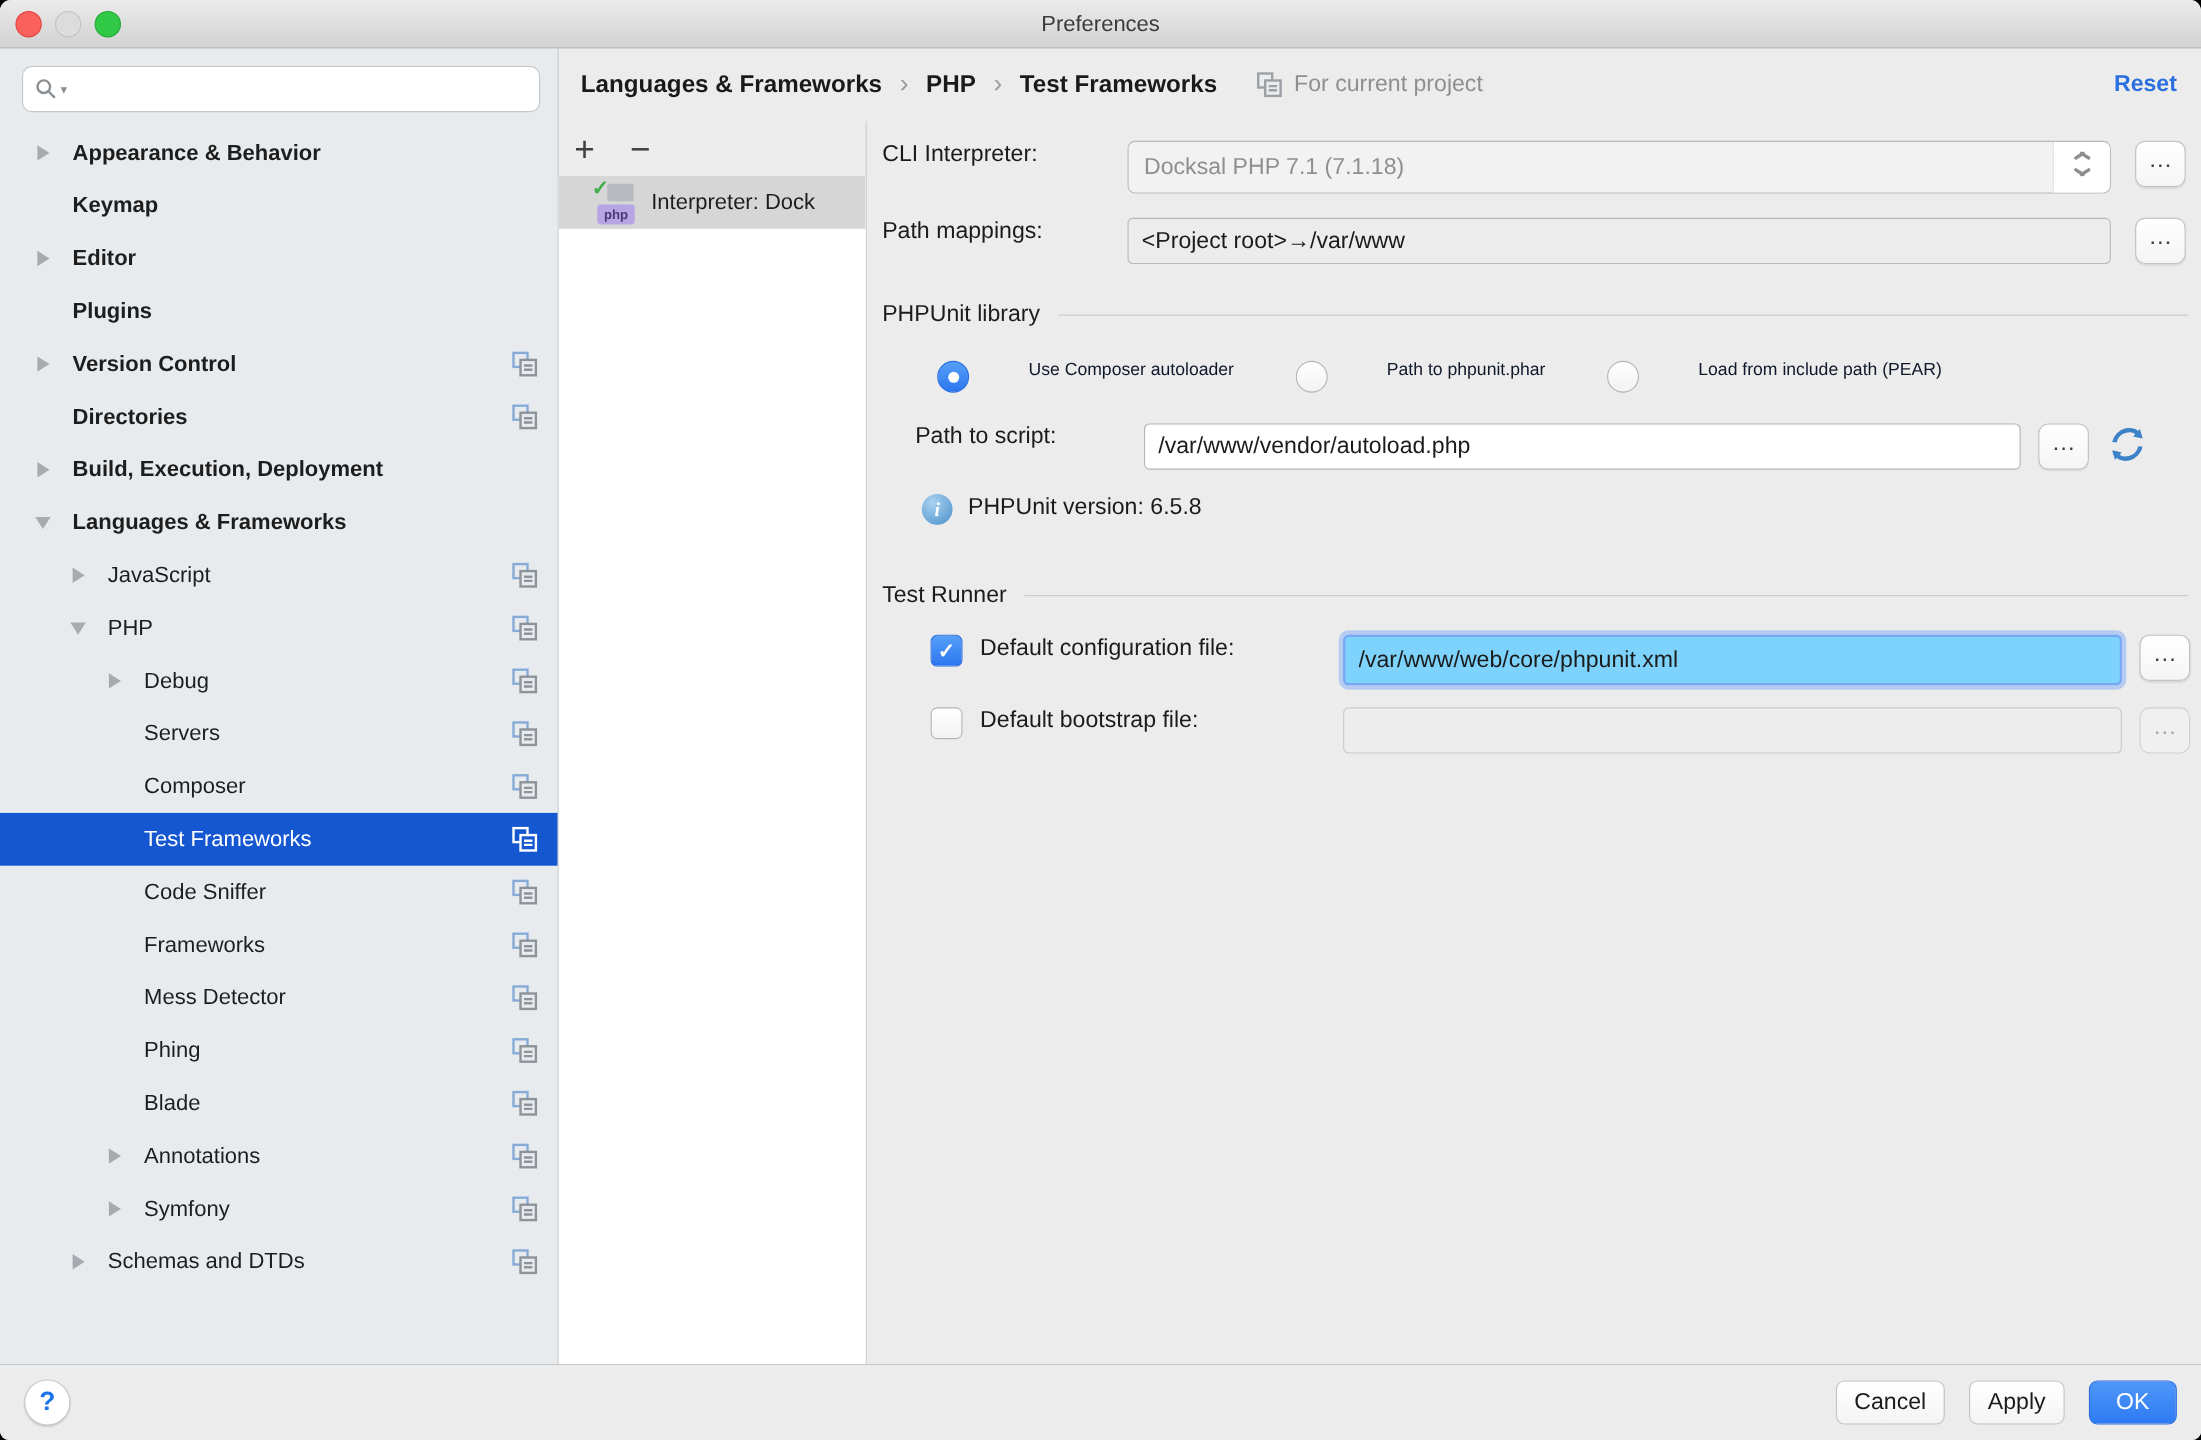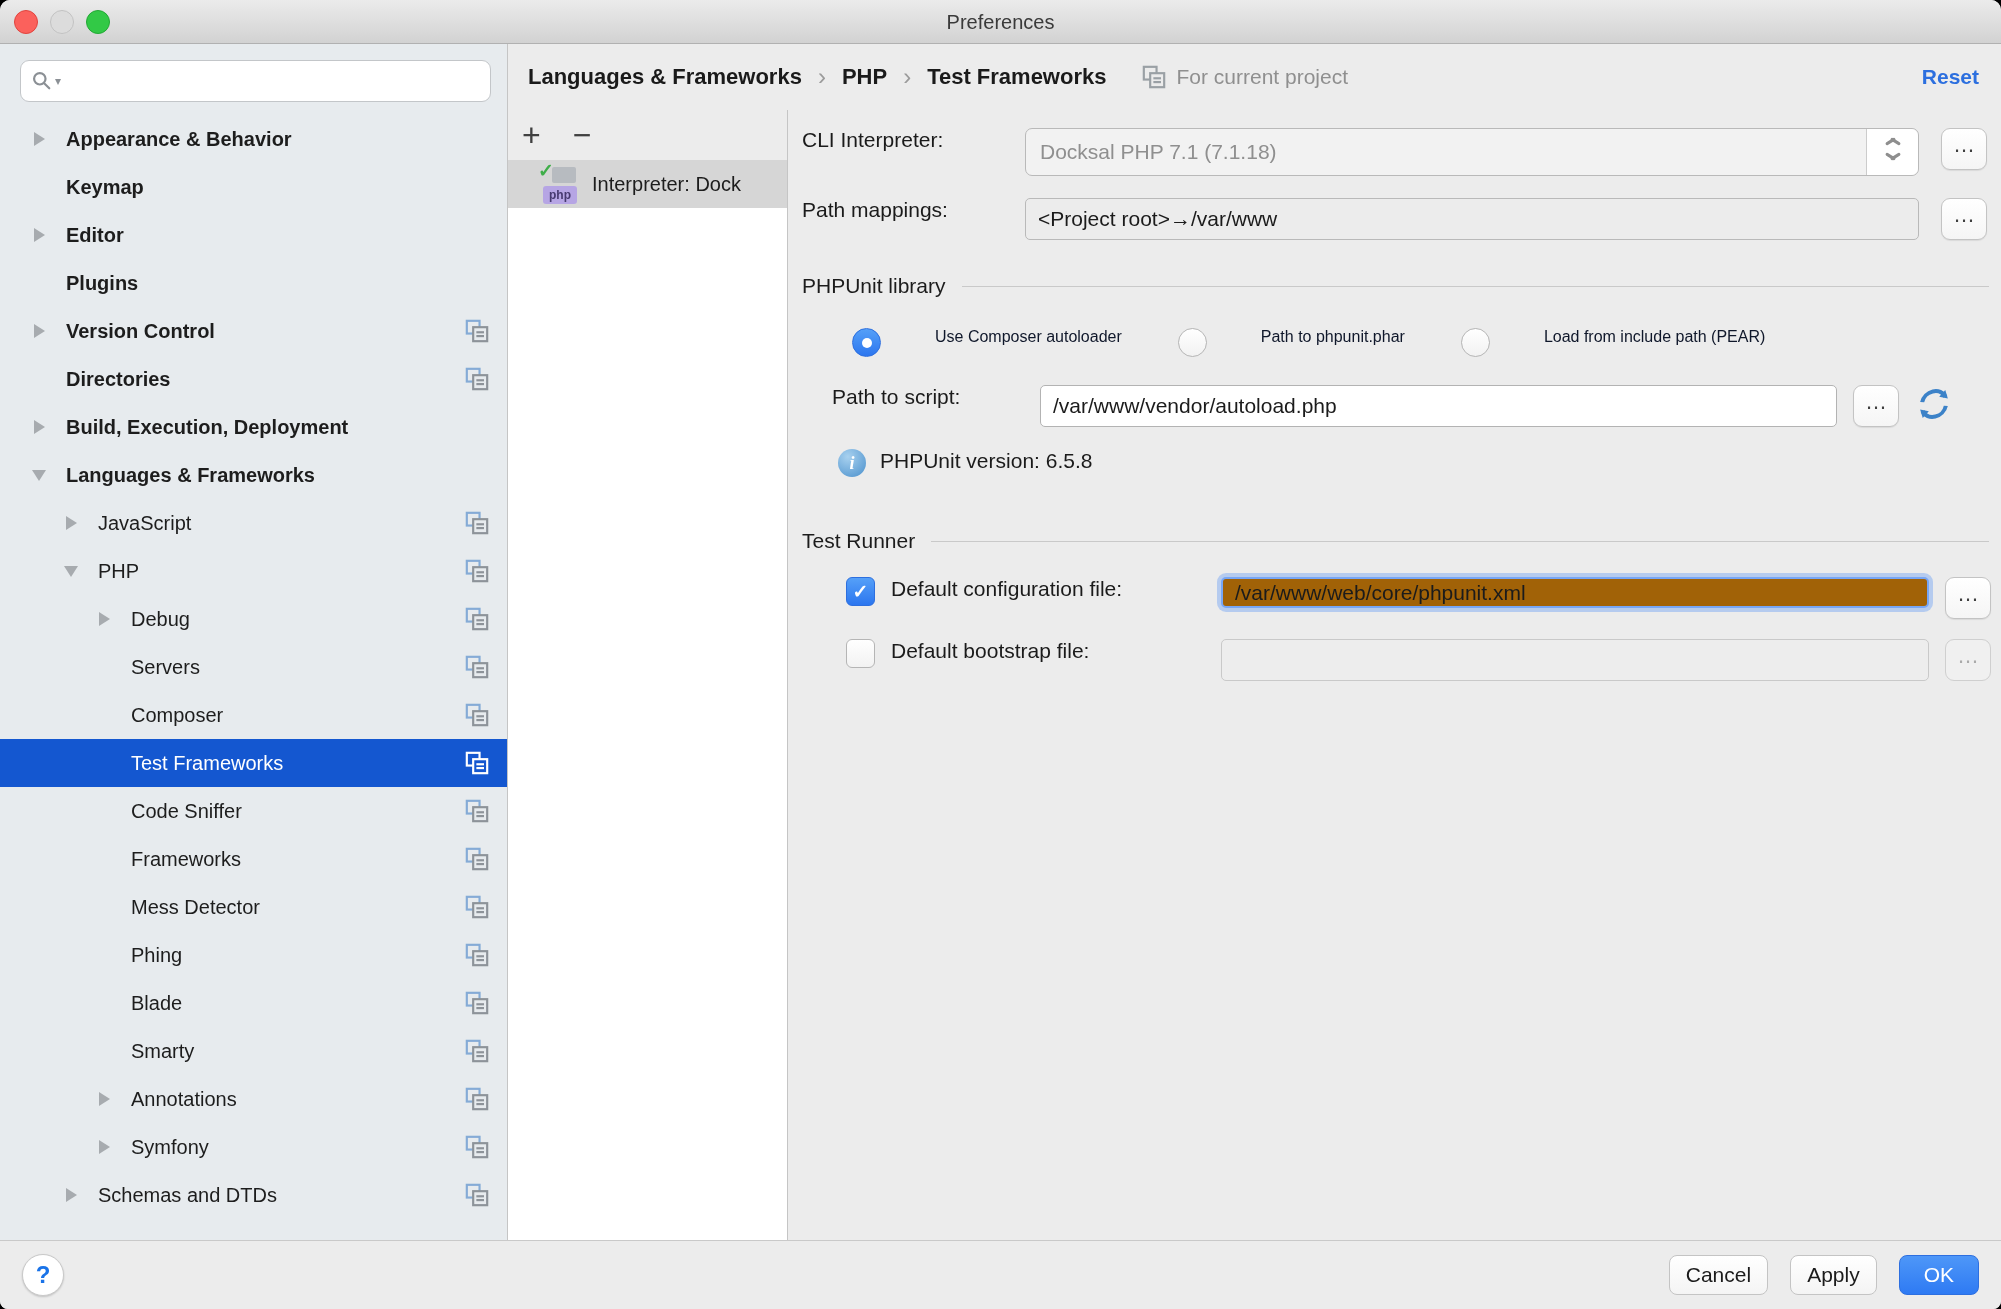--- a/index.html
+++ b/index.html
@@ -104,21 +104,21 @@
   .chev.dn::after  { right:0; transform:rotate(-32deg); }
   .browse { width:46px; height:42px; flex:none; border:1px solid #c3c3c3; border-radius:9px;
             background:linear-gradient(#ffffff,#f5f5f5); color:#3f3f3f; font-size:22px;
             display:flex; align-items:center; justify-content:center; cursor:pointer;
             box-shadow:0 1px 1px rgba(0,0,0,.08); padding-bottom:8px; font-family:inherit; }
   .browse.disabled { color:#aaaaaa; background:#f0f0f0; border-color:#cfcfcf; box-shadow:none; }
   .field { height:42px; border:1px solid #b9b9b9; border-radius:5px; font-size:21px; padding:0 12px;
            font-family:inherit; color:#1b1b1b; outline:none; }
   .field.flat  { background:#ececec; }
   .field.white { background:#fff; border-color:#b3b3b3; }
-  .field.focused { background:#a16207; border:2px solid #77a6f6; height:31px;
+  .field.focused { background:#7dd3fc; border:2px solid #77a6f6; height:46px;
                    box-shadow:0 0 0 4px rgba(116,163,245,.45); }
   .field.disabled { background:#ededed; border-color:#c9c9c9; }
   .sect { display:flex; align-items:center; }
   .sect .txt { font-size:21px; color:#1c1c1c; white-space:nowrap; }
   .sect .line { flex:1; height:1px; background:#c9c9c9; margin-left:16px; margin-right:4px; }
   .radio { width:29px; height:29px; border-radius:50%; flex:none; position:relative; }
   .radio.sel { background:linear-gradient(#55a0f8,#2c76ef); border:1px solid #2d6fdf; }
   .radio.sel::after { content:''; position:absolute; left:50%; top:50%; width:10px; height:10px;
                       margin:-5px 0 0 -5px; border-radius:50%; background:#fff; }
   .radio.unsel { background:linear-gradient(#ffffff,#f2f2f2); border:1px solid #b5b5b5; }
@@ -341,31 +341,20 @@
             <span class="slabel">Blade</span>
             <span class="spacer"></span>
             <svg class="copy-icon" width="28" height="28" viewBox="0 0 22 22">
               <rect class="cb" x="3" y="3" width="10" height="10"></rect>
               <rect class="cf" x="8" y="8" width="11" height="11"></rect>
               <line x1="10.5" y1="12" x2="16.5" y2="12"></line>
               <line x1="10.5" y1="15" x2="16.5" y2="15"></line>
             </svg>
           </div>
           <div class="srow lvl3">
-            <span class="arrow"></span>
-            <span class="slabel">Smarty</span>
-            <span class="spacer"></span>
-            <svg class="copy-icon" width="28" height="28" viewBox="0 0 22 22">
-              <rect class="cb" x="3" y="3" width="10" height="10"></rect>
-              <rect class="cf" x="8" y="8" width="11" height="11"></rect>
-              <line x1="10.5" y1="12" x2="16.5" y2="12"></line>
-              <line x1="10.5" y1="15" x2="16.5" y2="15"></line>
-            </svg>
-          </div>
-          <div class="srow lvl3">
             <span class="arrow right"></span>
             <span class="slabel">Annotations</span>
             <span class="spacer"></span>
             <svg class="copy-icon" width="28" height="28" viewBox="0 0 22 22">
               <rect class="cb" x="3" y="3" width="10" height="10"></rect>
               <rect class="cf" x="8" y="8" width="11" height="11"></rect>
               <line x1="10.5" y1="12" x2="16.5" y2="12"></line>
               <line x1="10.5" y1="15" x2="16.5" y2="15"></line>
             </svg>
           </div>

